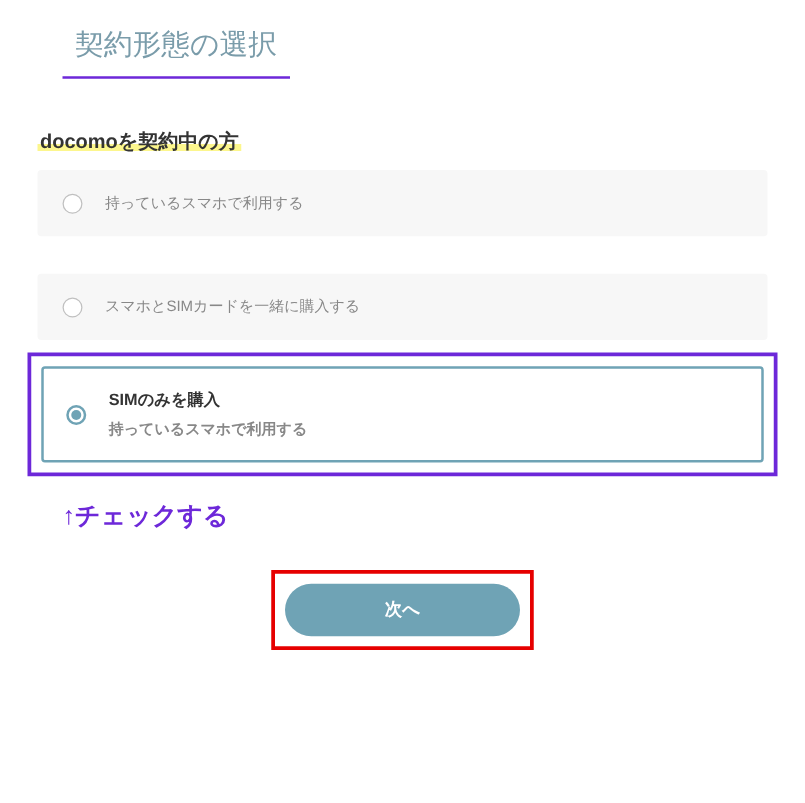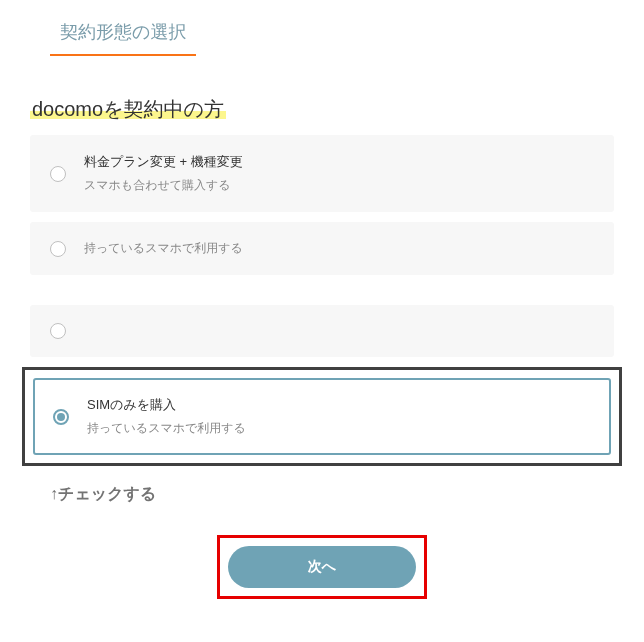--- a/index.html
+++ b/index.html
@@ -13,31 +13,31 @@
       width: 644px;
       height: 642px;
       padding: 0;
       color: #333;
     }
     .container {
       padding: 20px 30px;
     }
     .section-title {
       display: inline-block;
-      font-size: 18px;
+      font-size: 23px;
       color: #7a9caa;
       font-weight: normal;
       padding: 0 10px 10px 10px;
-      border-bottom: 2px solid #f97316;
+      border-bottom: 2px solid #6d28d9;
       margin-bottom: 40px;
       margin-left: 20px;
     }
     .group-label {
-      font-size: 20px;
-      font-weight: normal;
+      font-size: 16px;
+      font-weight: bold;
       color: #333;
       display: inline;
       background: linear-gradient(transparent 60%, #fcf68d 60%, #fcf68d 95%, transparent 95%);
       padding: 0 2px;
       margin-bottom: 12px;
     }
     .group-label-wrapper {
       margin-bottom: 12px;
     }
     .option-card {
@@ -88,33 +88,34 @@
       margin-bottom: 6px;
     }
     .option-subtitle {
       font-size: 12px;
       color: #888;
     }
     .group {
       margin-bottom: 30px;
     }
     .highlight-box {
-      border: 3px solid #404040;
+      border: 3px solid #6d28d9;
       padding: 8px;
       margin-left: -8px;
       margin-right: -8px;
       margin-bottom: 18px;
+      font-weight: bold;
     }
     .highlight-box .option-card {
       margin-bottom: 0;
     }
     .annotation {
-      color: #737373;
+      color: #6d28d9;
       font-weight: bold;
-      font-size: 16px;
+      font-size: 20px;
       margin-left: 20px;
       margin-bottom: 20px;
     }
     .button-wrapper {
       display: flex;
       justify-content: center;
     }
     .button-highlight {
       border: 3px solid #e60000;
       padding: 8px;
@@ -135,41 +136,35 @@
 <body>
 
 <div class="container">
   <h2 class="section-title">契約形態の選択</h2>
 
   <div class="group">
     <div class="group-label-wrapper">
       <span class="group-label">docomoを契約中の方</span>
     </div>
 
-    <div class="option-card">
-      <div class="radio"></div>
-      <div class="option-content">
-        <div class="option-title">料金プラン変更 + 機種変更</div>
-        <div class="option-subtitle">スマホも合わせて購入する</div>
-      </div>
-    </div>
 
     <div class="option-card">
       <div class="radio"></div>
       <div class="option-content">
         <div class="option-subtitle">持っているスマホで利用する</div>
       </div>
     </div>
   </div>
 
   <div class="group">
 
     <div class="option-card">
       <div class="radio"></div>
       <div class="option-content">
+        <div class="option-subtitle">スマホとSIMカードを一緒に購入する</div>
       </div>
     </div>
 
     <div class="highlight-box">
       <div class="option-card selected">
         <div class="radio checked"></div>
         <div class="option-content">
           <div class="option-title">SIMのみを購入</div>
           <div class="option-subtitle">持っているスマホで利用する</div>
         </div>

